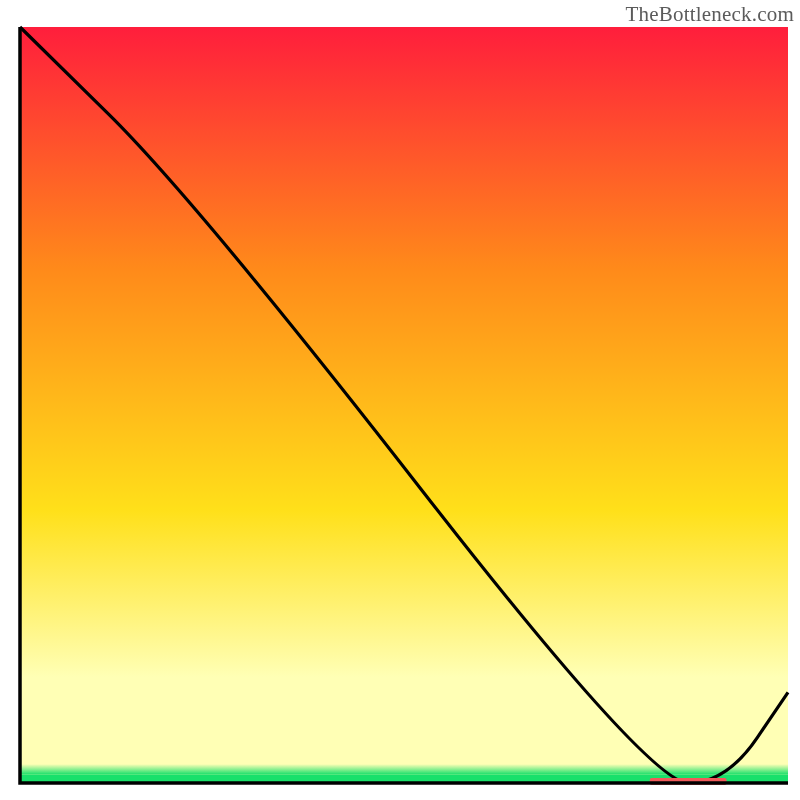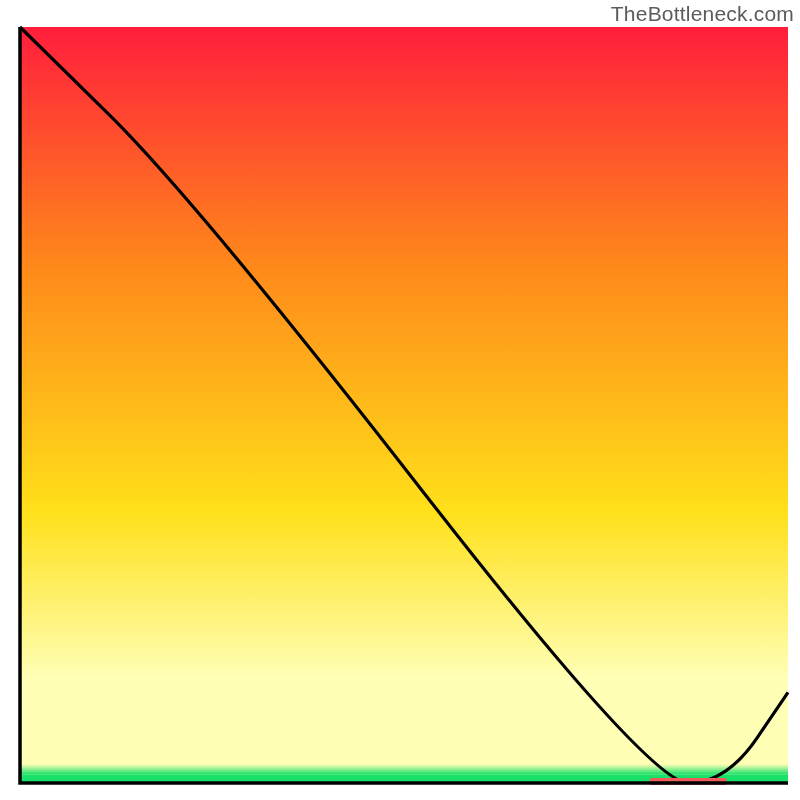--- a/index.html
+++ b/index.html
@@ -18,20 +18,21 @@
     background: #ffffff;
   }
   .watermark {
     position: absolute;
     top: 2px;
     right: 6px;
     font-size: 21px;
     font-weight: 500;
     color: #5b5b5b;
     letter-spacing: 0.2px;
+    font-family: Liberation Serif, serif;
   }
   svg { display: block; }
 </style>
 </head>
 <body>
 <div class="wrap">
 
 <div class="watermark">TheBottleneck.com</div>
 
 <svg id="chart-svg" width="800" height="800">

